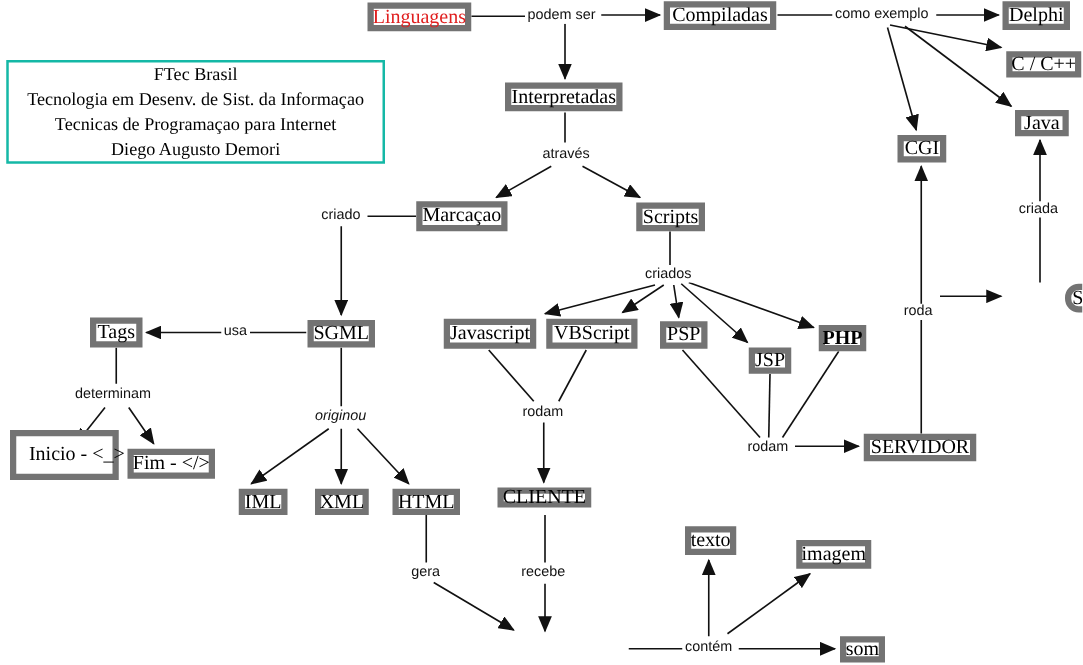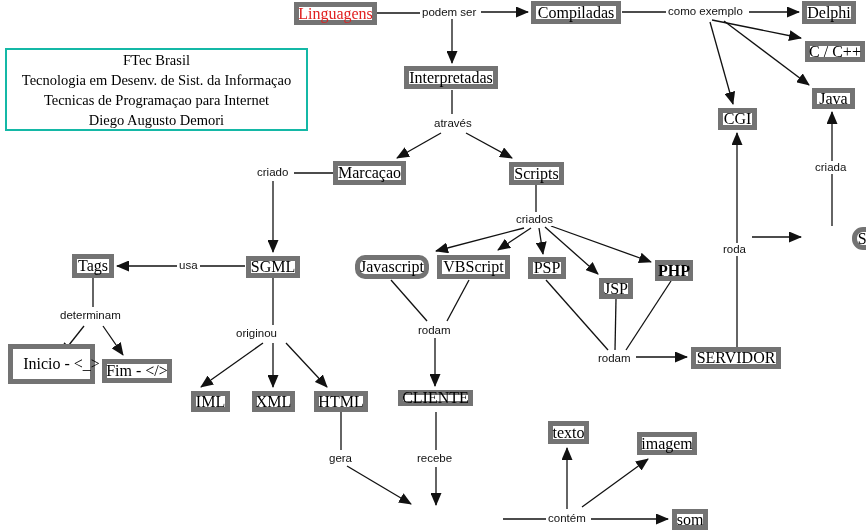--- a/index.html
+++ b/index.html
@@ -112,21 +112,21 @@
   <div class="node" style="left:531px;top:1px;width:90px;height:23px;">Compiladas</div>
   <div class="node" style="left:802px;top:1px;width:54px;height:23px;">Delphi</div>
   <div class="node" style="left:805px;top:41px;width:60px;height:21px;">C / C++</div>
   <div class="node" style="left:812px;top:88px;width:43px;height:21px;">Java</div>
   <div class="node" style="left:718px;top:108px;width:39px;height:22px;">CGI</div>
   <div class="node" style="left:404px;top:66px;width:94px;height:23px;">Interpretadas</div>
   <div class="node" style="left:333px;top:161px;width:73px;height:24px;">Marcaçao</div>
   <div class="node" style="left:509px;top:162px;width:55px;height:23px;">Scripts</div>
   <div class="node" style="left:72px;top:254px;width:42px;height:24px;">Tags</div>
   <div class="node" style="left:246px;top:256px;width:54px;height:22px;">SGML</div>
-  <div class="node" style="left:355px;top:255px;width:74px;height:24px;border-radius:10px;">Javascript</div>
+  <div class="node" style="left:355px;top:255px;width:74px;height:24px;">Javascript</div>
   <div class="node" style="left:437px;top:255px;width:73px;height:24px;">VBScript</div>
   <div class="node" style="left:528px;top:257px;width:38px;height:22px;">PSP</div>
   <div class="node" style="left:599px;top:278px;width:34px;height:21px;">JSP</div>
   <div class="node" style="left:655px;top:260px;width:38px;height:21px;font-weight:bold;">PHP</div>
   <div class="node" style="left:852px;top:227px;width:57px;height:23px;border-radius:11px;">Servlet</div>
   <div class="node" style="left:8px;top:344px;width:87px;height:40px;padding-left:20px;">Inicio - &lt;_&gt;</div>
   <div class="node" style="left:102px;top:359px;width:70px;height:24px;">Fim - &lt;/&gt;</div>
   <div class="node" style="left:191px;top:391px;width:39px;height:21px;">IML</div>
   <div class="node" style="left:252px;top:391px;width:43px;height:21px;">XML</div>
   <div class="node" style="left:314px;top:391px;width:54px;height:21px;">HTML</div>
@@ -136,21 +136,21 @@
   <div class="node" style="left:637px;top:432px;width:60px;height:23px;">imagem</div>
   <div class="node" style="left:672px;top:509px;width:36px;height:21px;">som</div>
 
   <div class="elabel" style="left:420px;top:6px;">podem ser</div>
   <div class="elabel" style="left:666px;top:5px;">como exemplo</div>
   <div class="elabel" style="left:432px;top:117px;">através</div>
   <div class="elabel" style="left:255px;top:166px;">criado</div>
   <div class="elabel" style="left:514px;top:213px;">criados</div>
   <div class="elabel" style="left:177px;top:259px;">usa</div>
   <div class="elabel" style="left:58px;top:309px;">determinam</div>
-  <div class="elabel" style="left:234px;top:327px;">originou</div>
+  <div class="elabel" style="left:250px;top:327px;font-style:italic;">originou</div>
   <div class="elabel" style="left:416px;top:324px;">rodam</div>
   <div class="elabel" style="left:596px;top:352px;">rodam</div>
   <div class="elabel" style="left:721px;top:231px;margin-top:12px;">roda</div>
   <div class="elabel" style="left:813px;top:161px;">criada</div>
   <div class="elabel" style="left:327px;top:452px;">gera</div>
   <div class="elabel" style="left:415px;top:452px;">recebe</div>
   <div class="elabel" style="left:546px;top:512px;">contém</div>
 
 </div>
 

